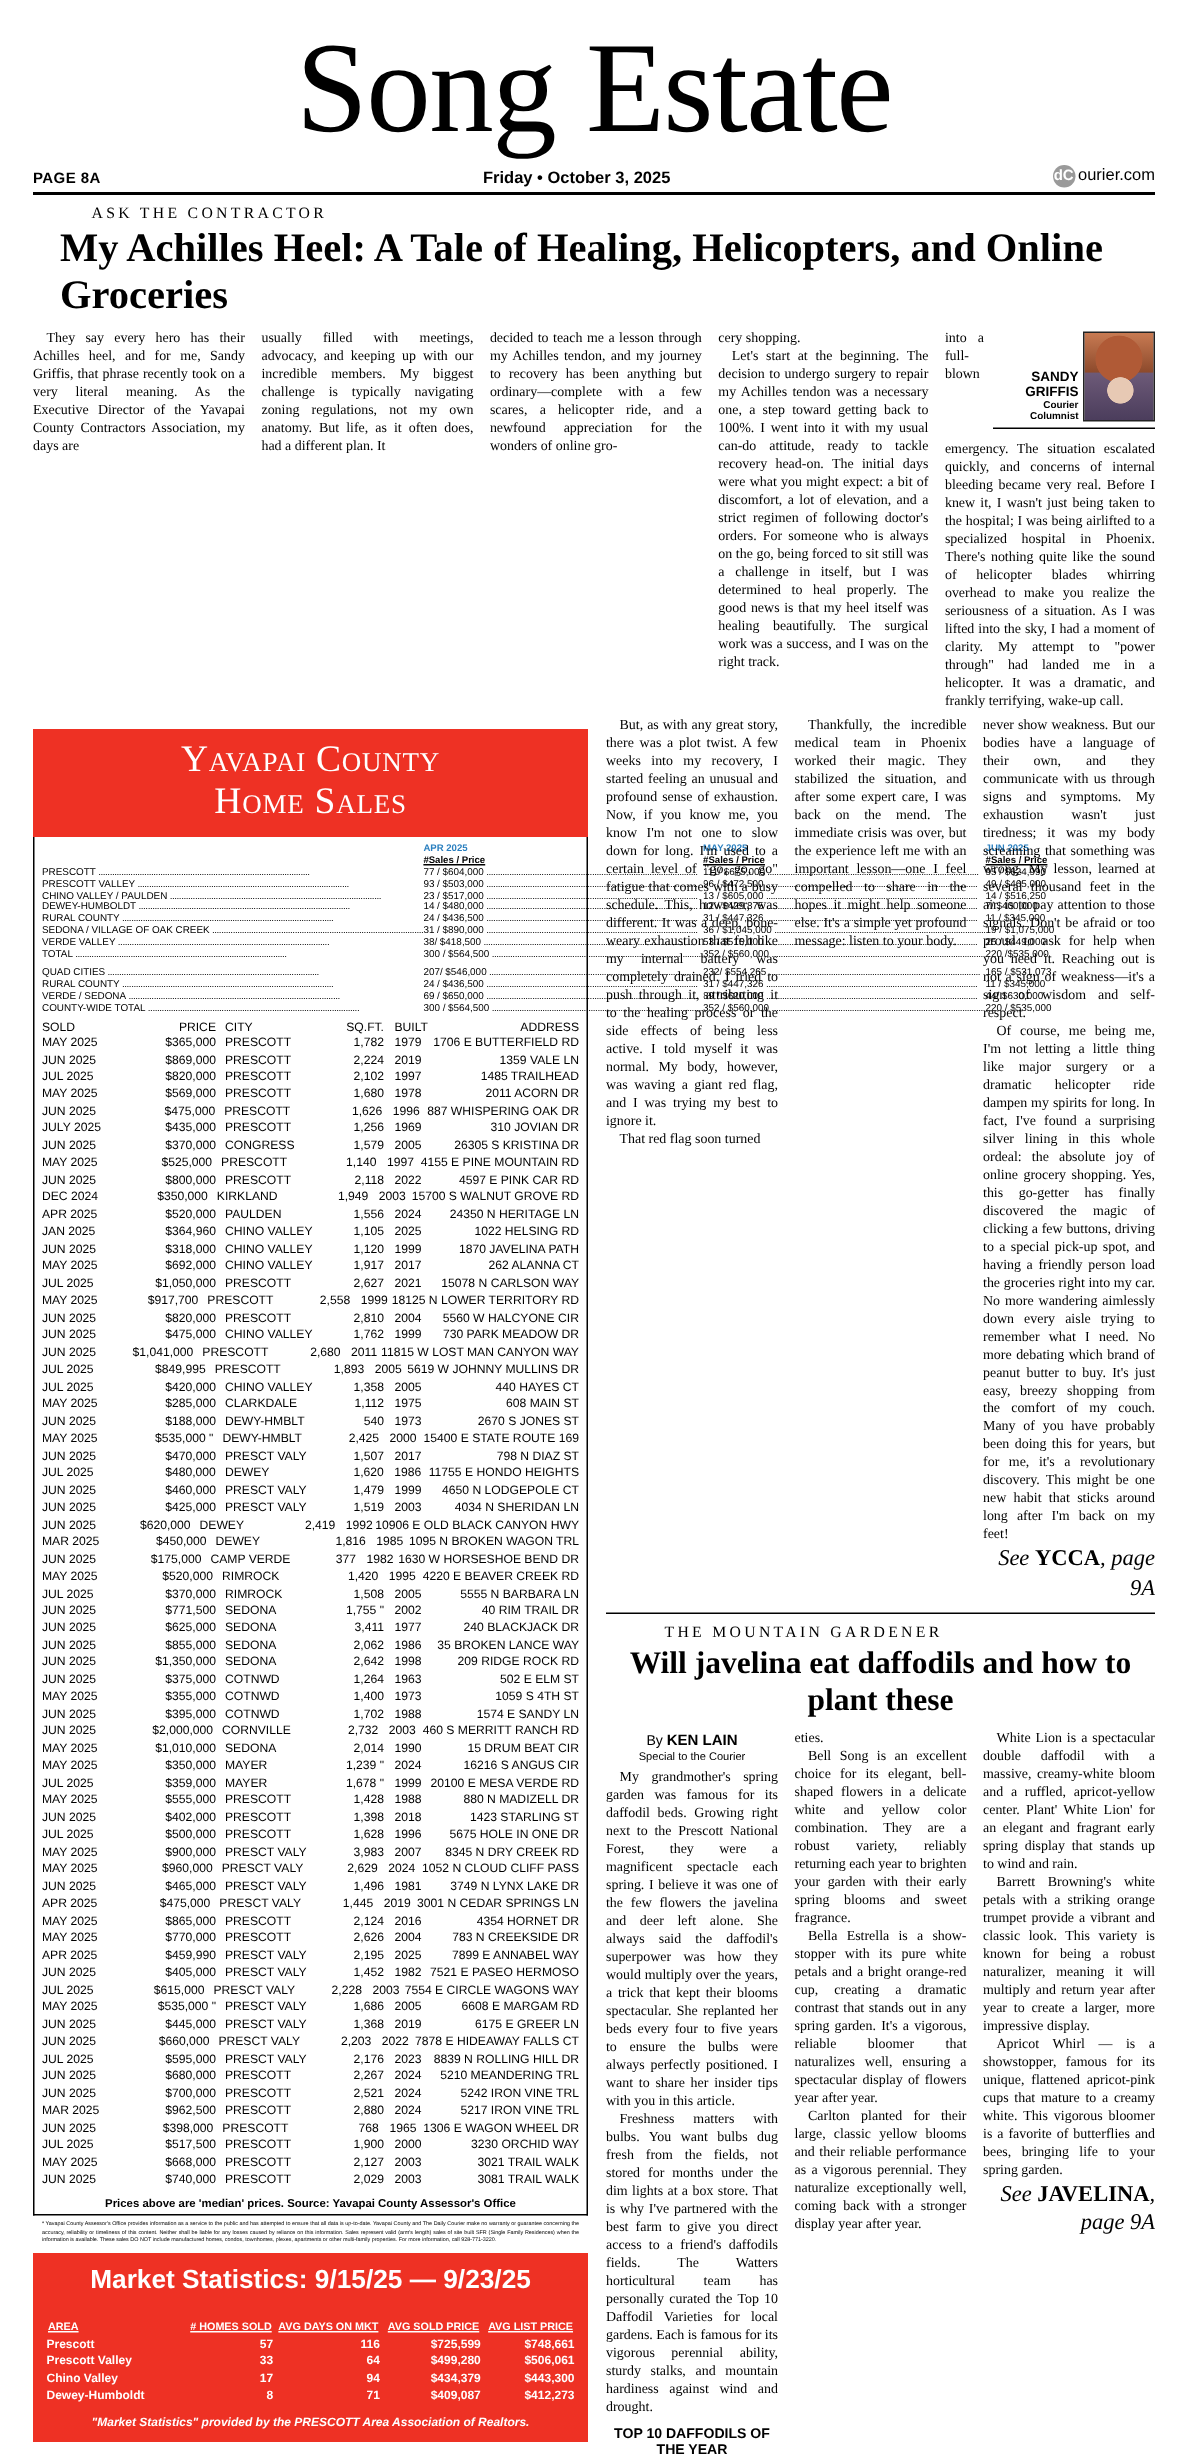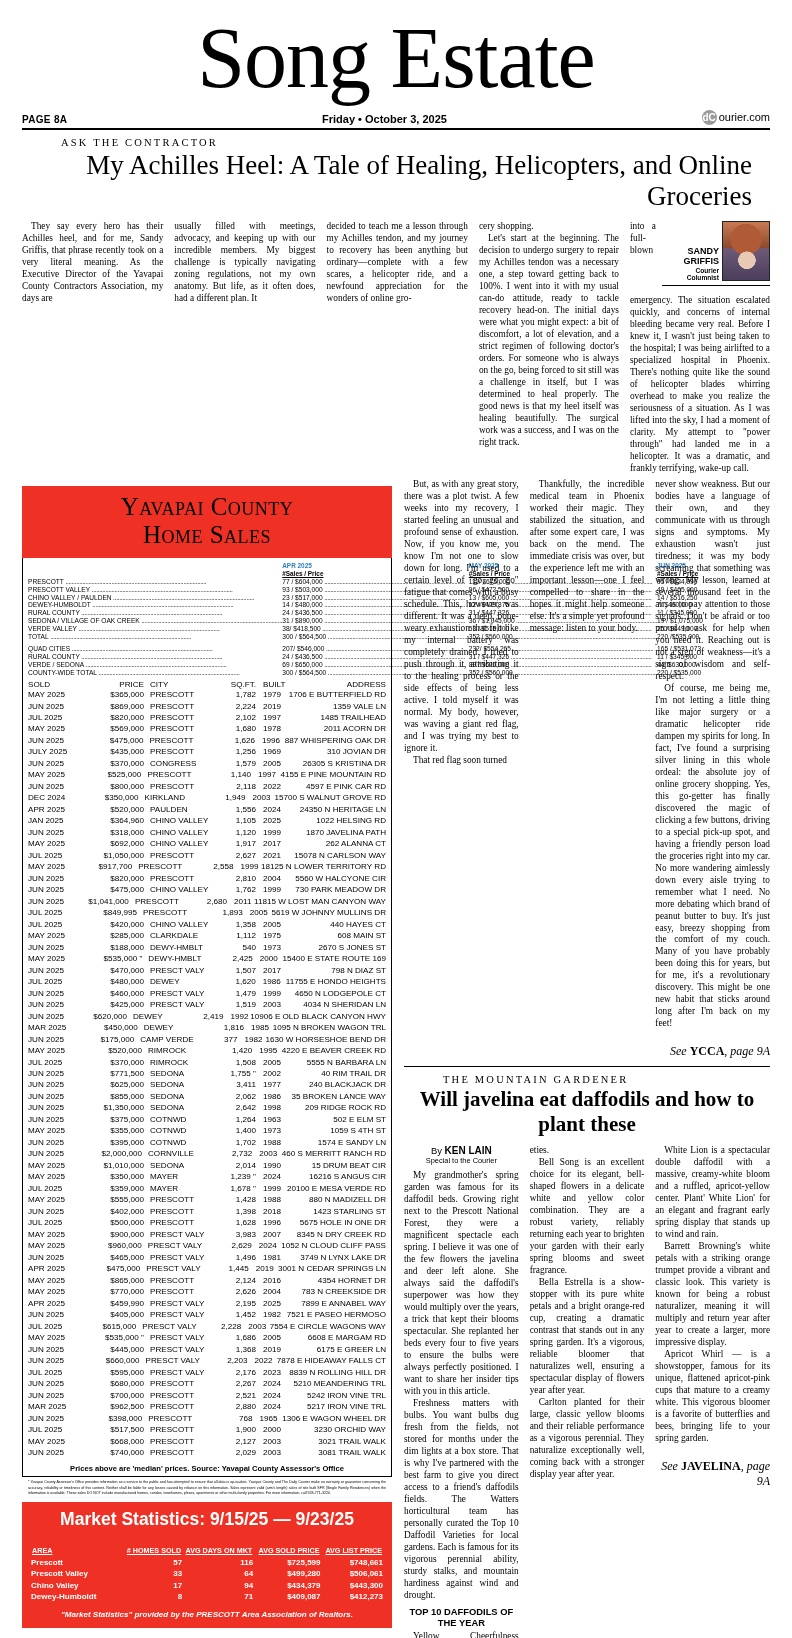--- a/index.html
+++ b/index.html
@@ -32,40 +32,40 @@
     background:#9a9a9a; color:#fff; font-weight:bold; font-size:10px;
     text-align:center; line-height:15px; margin-right:1px;
   }
 
   
   .kicker {
     font-family:"Liberation Serif", serif; font-size:10.5px;
     letter-spacing:2.2px; margin-top:7px; margin-bottom:2px;margin-left:39px;
   }
   .main-head {
-    text-align:right; font-family:"Liberation Serif", serif;
-    font-weight:normal; font-size:27px; line-height:1.16;
+    text-align:left; font-family:"Liberation Serif", serif;
+    font-weight:bold; font-size:27px; line-height:1.16;
     margin: 2px 18px 9px 18px;
   }
 
   
   .cols { display:flex; gap:11px; }
   .col { flex:1; }
   .bodytext { font-size:9.3px; line-height:1.29; text-align:justify; }
   .bodytext p { margin:0; text-indent:9px; }
   .bodytext p.noind { text-indent:0; }
 
   
   .content { display:flex; gap:12px; margin-top:2px; }
   .left-zone { width:370px; }
   .right-zone { width:366px; }
 
   
   .redhead {
-    background:#ee3124; color:#000000; text-align:center;
+    background:#ee3124; color:#ffffff; text-align:center;
     padding:7px 0 9px 0; margin-top:7px;
   }
   .redhead .l1 { font-family:"Liberation Serif", serif; font-size:25px; letter-spacing:0.5px; }
   .redhead .l2 { font-family:"Liberation Serif", serif; font-size:25px; letter-spacing:0.5px; }
   .sc { font-variant: small-caps; }
 
   .tblbox { border:1px solid #000; border-top:none; padding:4px 5px 3px 5px; }
 
   table.summary { width:100%; border-collapse:collapse; font-family:"Liberation Sans", sans-serif; font-size:6.6px; }
   table.summary td { padding:0.4px 0; white-space:nowrap; }
@@ -112,21 +112,21 @@
   .mug-label .sm { font-weight:bold; font-size:6.6px; }
   .mug-photo {
     width:48px; height:60px; border:1px solid #222;
     background:
       radial-gradient(circle at 52% 66%, #e7c9b4 0 19%, transparent 20%),
       radial-gradient(circle at 50% 30%, #b05a36 0 33%, transparent 34%),
       linear-gradient(#c87a52, #8d4a2c 45%, #6d5a78 46%, #4b3d5c);
   }
   .mug-rule { border-bottom:1.6px solid #000; margin:4px 0 5px 0; }
 
-  .seemore { text-align:right; font-style:italic; font-size:12px; margin-top:14px; }
+  .seemore { text-align:right; font-style:italic; font-size:15px; margin-top:0; }
   .seemore b { font-style:normal; }
 
   .hrule { border-top:1.6px solid #000; margin:6px 0 5px 0; }
   .gard-head { text-align:center; font-family:"Liberation Serif", serif;
                font-weight:bold; font-size:21px; line-height:1.2; margin:2px 4px 8px 4px; }
   .byline { text-align:center; font-family:Liberation Sans, sans-serif; margin-bottom:5px; }
   .byline .b1 { font-size:9.4px; }
   .byline .b1 b { font-size:10px; }
   .byline .b2 { font-size:7.4px; }
   .subhead { text-align:center; font-family:"Liberation Sans", sans-serif;

